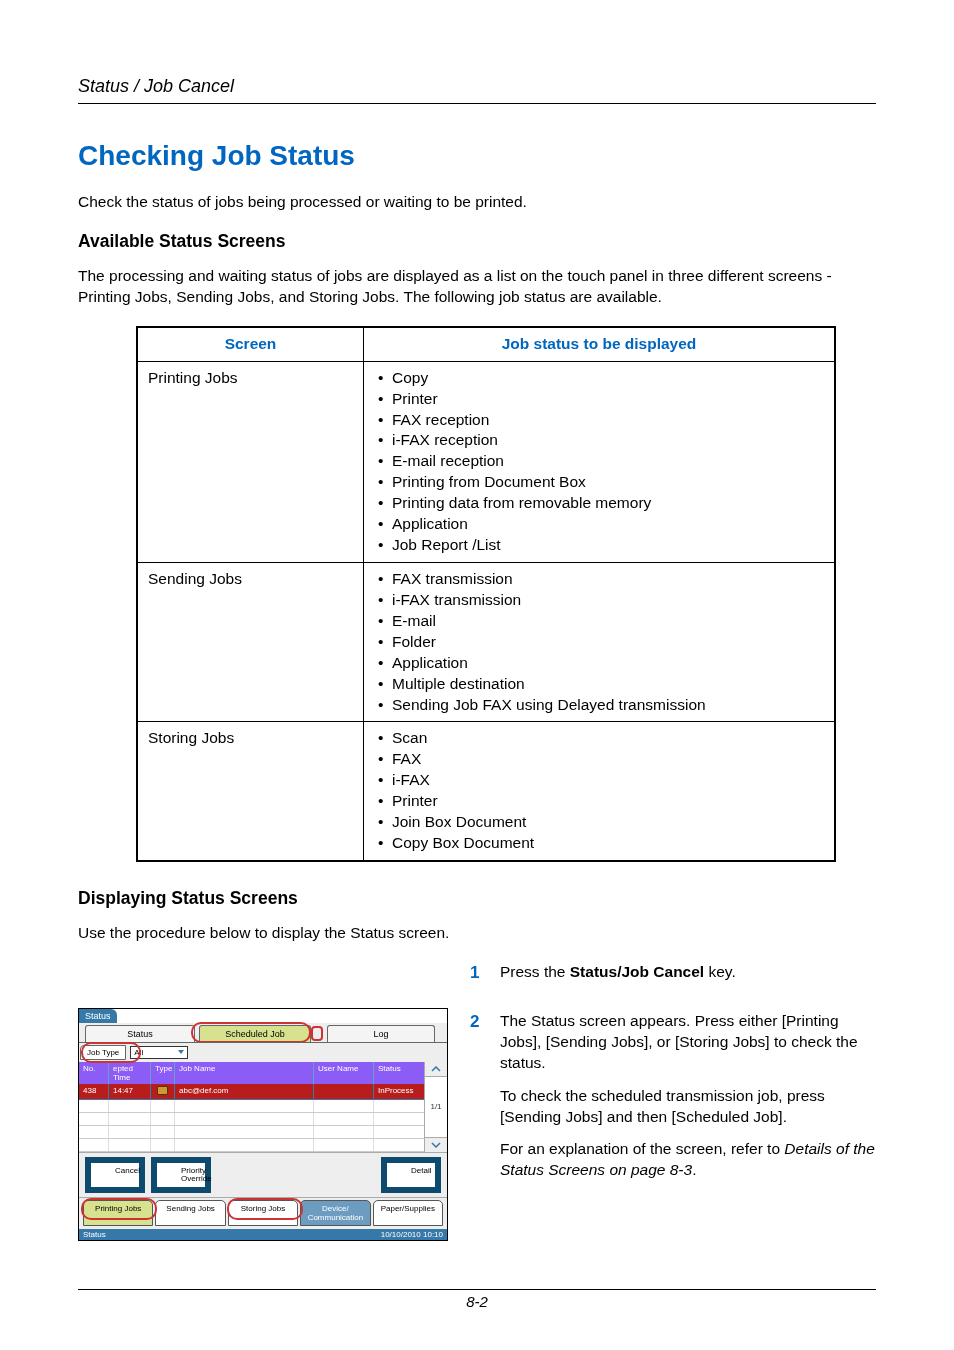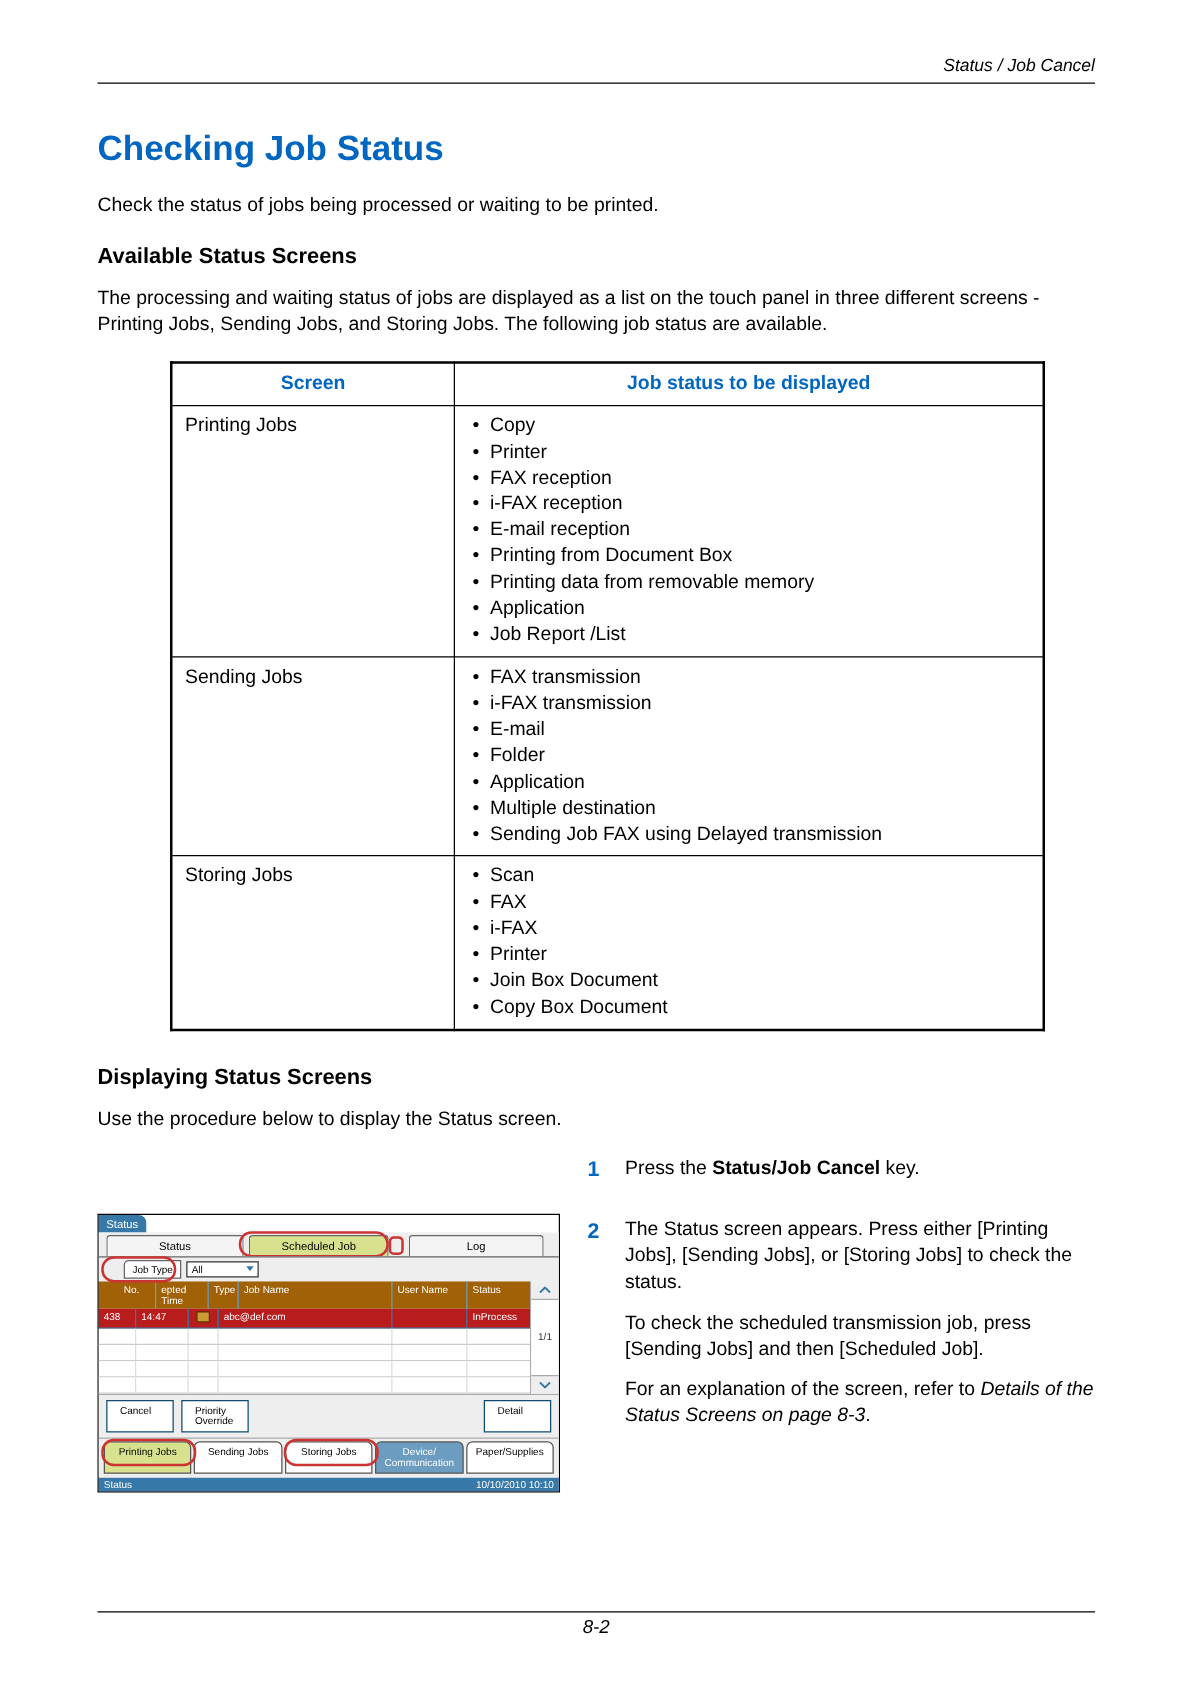--- a/index.html
+++ b/index.html
@@ -16,23 +16,24 @@
     font-family: Arial, Helvetica, sans-serif;
     color: #000;
     position: relative;
   }
   .header-line {
     border-top: 1.5px solid #000;
     margin-bottom: 3px;
   }
   .header-text {
     font-style: italic;
-    text-align: right;
-    font-size: 14px;
+    text-align: left;
+    font-size: 18px;
     margin-bottom: 6px;
+    margin-top: 32px;
   }
   .h1 {
     color: #0066c0;
     font-size: 28px;
     font-weight: bold;
     margin: 36px 0 20px 0;
   }
   .para {
     font-size: 15.5px;
     line-height: 1.35;
@@ -132,21 +133,21 @@
     position: absolute;
     border: 2px solid #cc3333;
     border-radius: 10px;
     pointer-events: none;
   }
   .ui-subrow {
     display: flex;
     align-items: center;
     background: #eee;
     border-top: 1px solid #666;
-    padding: 2px 20px;
+    padding: 2px 1px;
     gap: 4px;
   }
   .ui-subtab {
     border: 1px solid #666;
     background: #fff;
     border-top-left-radius: 4px;
     padding: 2px 6px;
     font-size: 8px;
   }
   .ui-dd {
@@ -160,24 +161,23 @@
     font-size: 8px;
   }
   .chev-down {
     width: 0; height: 0;
     border-left: 3px solid transparent;
     border-right: 3px solid transparent;
     border-top: 4px solid #3678a8;
   }
   .ui-header-row {
     display: flex;
-    background: #a16207;
+    background: #8b5cf6;
     color: #fff;
     font-size: 8px;
-    padding-left: 16px;
   }
   .ui-header-row > div { padding: 2px 4px; box-sizing: border-box; border-right: 1px solid #6c9cc0;}
   .c-no { width: 30px; }
   .c-time { width: 42px; }
   .c-type { width: 24px; text-align:center;}
   .c-name { flex: 1 1 auto; }
   .c-user { width: 60px; }
   .c-status { width: 50px; }
   .ui-data-row {
     display: flex;
@@ -188,21 +188,21 @@
   }
   .ui-data-row > div { padding: 2px 4px; box-sizing: border-box; border-right: 1px solid #3678a8;}
   .ui-empty-row { display:flex; background:#fff; height:12px; border-bottom:1px solid #ccc;}
   .ui-empty-row > div { box-sizing:border-box; border-right:1px solid #ddd; }
   .side-pager { width:22px; display:flex; flex-direction:column; border-left:1px solid #aaa;}
   .side-pager .arrow-box{height:14px;display:flex;align-items:center;justify-content:center;color:#3678a8;font-size:9px;background:#eee;border-bottom:1px solid #aaa;}
   .side-pager .page-ind{flex:1;display:flex;align-items:center;justify-content:center;font-size:8px;color:#333;background:#fff;}
   .ui-grid-wrap{display:flex;}
   .ui-grid-left{flex:1 1 auto;}
   .ui-btn-row{display:flex;gap:6px;padding:4px 6px;background:#eee;border-top:1px solid #aaa;}
-  .ui-btn{border:1px solid #0c4a6e;background:#fff;font-size:8px;padding:4px 10px;width:54px;box-sizing:border-box;line-height:1;}
+  .ui-btn{border:6px solid #0c4a6e;background:#fff;font-size:8px;padding:4px 24px;width:54px;box-sizing:border-box;line-height:1;}
   .ui-bottom-tabs{display:flex;gap:2px;background:#eee;padding:2px 4px 3px 4px;border-top:1px solid #aaa;}
   .ui-bottom-tab{border:1px solid #555;border-top-left-radius:5px;border-top-right-radius:5px;background:#fff;font-size:8px;padding:3px 0;text-align:center;flex:1;}
   .ui-bottom-tab.sel{background:#d8e28e;}
   .ui-bottom-tab.dark{background:#6c9cc0;color:#fff;}
   .ui-status-bar{display:flex;justify-content:space-between;align-items:center;background:#3678a8;color:#fff;font-size:8px;padding:1px 4px;}
   .tiny-icon{display:inline-block;width:9px;height:7px;background:#cc9933;border:1px solid #553300;border-radius:1px;}
   
   .footer {
     position: absolute;
     left: 78px; right: 78px;

